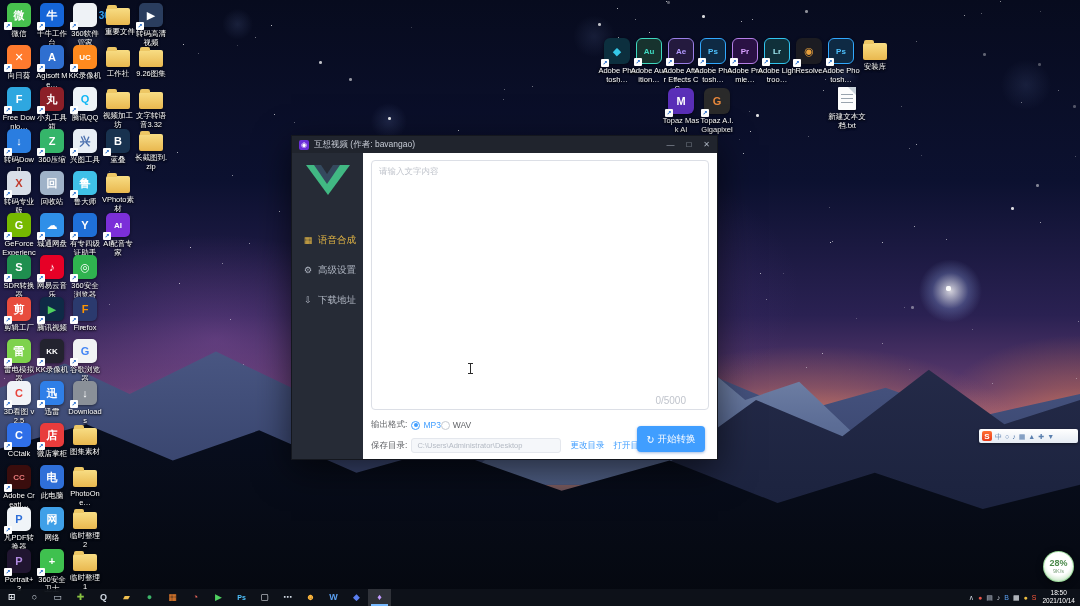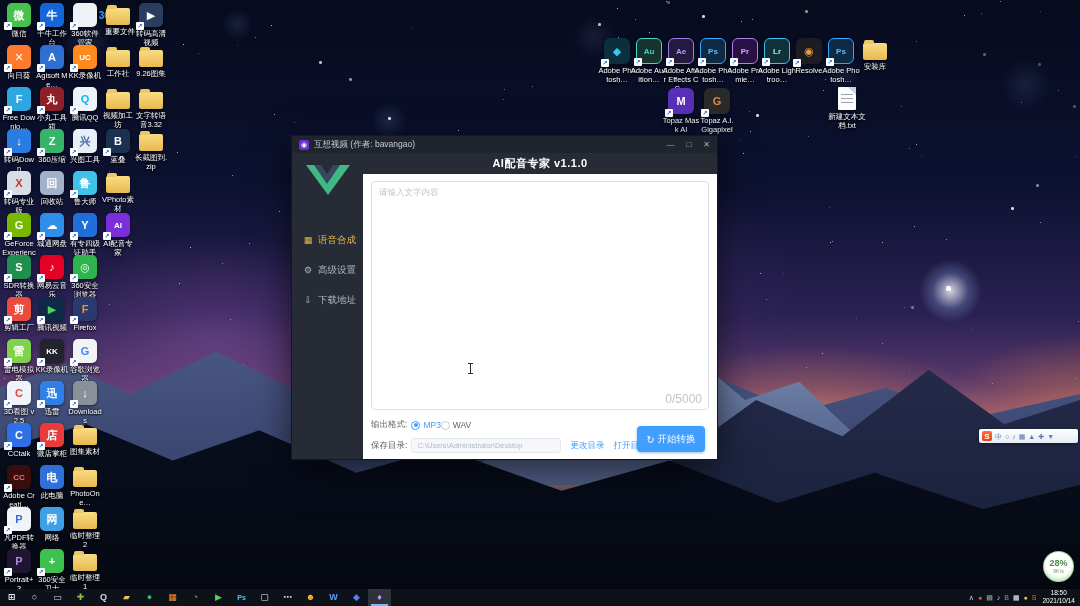--- a/index.html
+++ b/index.html
@@ -72,21 +72,21 @@
 .menu{margin-top:28px;width:100%}
 .mitem{height:30px;display:flex;align-items:center;gap:5px;padding-left:11px;font-size:9.5px;color:#aeb4c0;cursor:pointer}
 .mitem .mi{font-size:9px;width:10px;text-align:center}
 .mitem.active{color:#e6b845}
 .mainarea{flex:1;display:flex;flex-direction:column;min-width:0}
 .mheader{height:21px;display:flex;align-items:center;justify-content:center;color:#fff;
   font-weight:bold;font-size:11px;flex:0 0 auto;letter-spacing:.5px}
 .content{flex:1;background:#fff;padding:7px 8px 6px;display:flex;flex-direction:column;min-height:0}
 .editor{flex:1;border:1px solid #dcdfe6;border-radius:4px;position:relative;background:#fff;cursor:text}
 .phold{position:absolute;left:7px;top:5px;font-size:8.5px;color:#c0c4cc}
-.counter{position:absolute;right:6px;bottom:3px;font-size:12px;color:#c0c4cc}
+.counter{position:absolute;right:22px;bottom:3px;font-size:10px;color:#c0c4cc}
 .controls{position:relative;flex:0 0 auto;padding-top:2px}
 .crow{display:flex;align-items:center;margin-top:7px}
 .clabel{font-size:8.5px;color:#606266;margin-right:4px;white-space:nowrap}
 .ml{margin-left:14px}
 .selbox{border:1px solid #dcdfe6;border-radius:3px;height:16px;display:flex;align-items:center;
   padding:0 7px;font-size:8px;color:#8a8f99;cursor:pointer;background:#fff}
 .sgroup{display:flex;align-items:center;margin-right:13px}
 .strack{position:relative;width:58px;height:3px;background:#e4e7ed;border-radius:2px}
 .sfill{position:absolute;left:0;top:0;height:3px;background:#409eff;border-radius:2px}
 .sthumb{position:absolute;top:-4px;width:9px;height:9px;background:#fff;border:2px solid #409eff;
@@ -583,21 +583,20 @@
               <span class="mi">⚙</span>
               <span>高级设置</span>
             </div>
             <div class="mitem">
               <span class="mi">⇩</span>
               <span>下载地址</span>
             </div>
           </div>
       </div>
       <div class="mainarea">
-        <div class="mheader">AI配音专家 v1.1.0</div>
         <div class="content">
           <div class="editor">
             <span class="phold">请输入文字内容</span>
             <span class="counter">0/5000</span>
           </div>
           <div class="controls">
             <div class="crow" id="format-row">
               <span class="clabel">输出格式:</span>
             <div class="radio sel">
                   <span class="rdot"></span>

